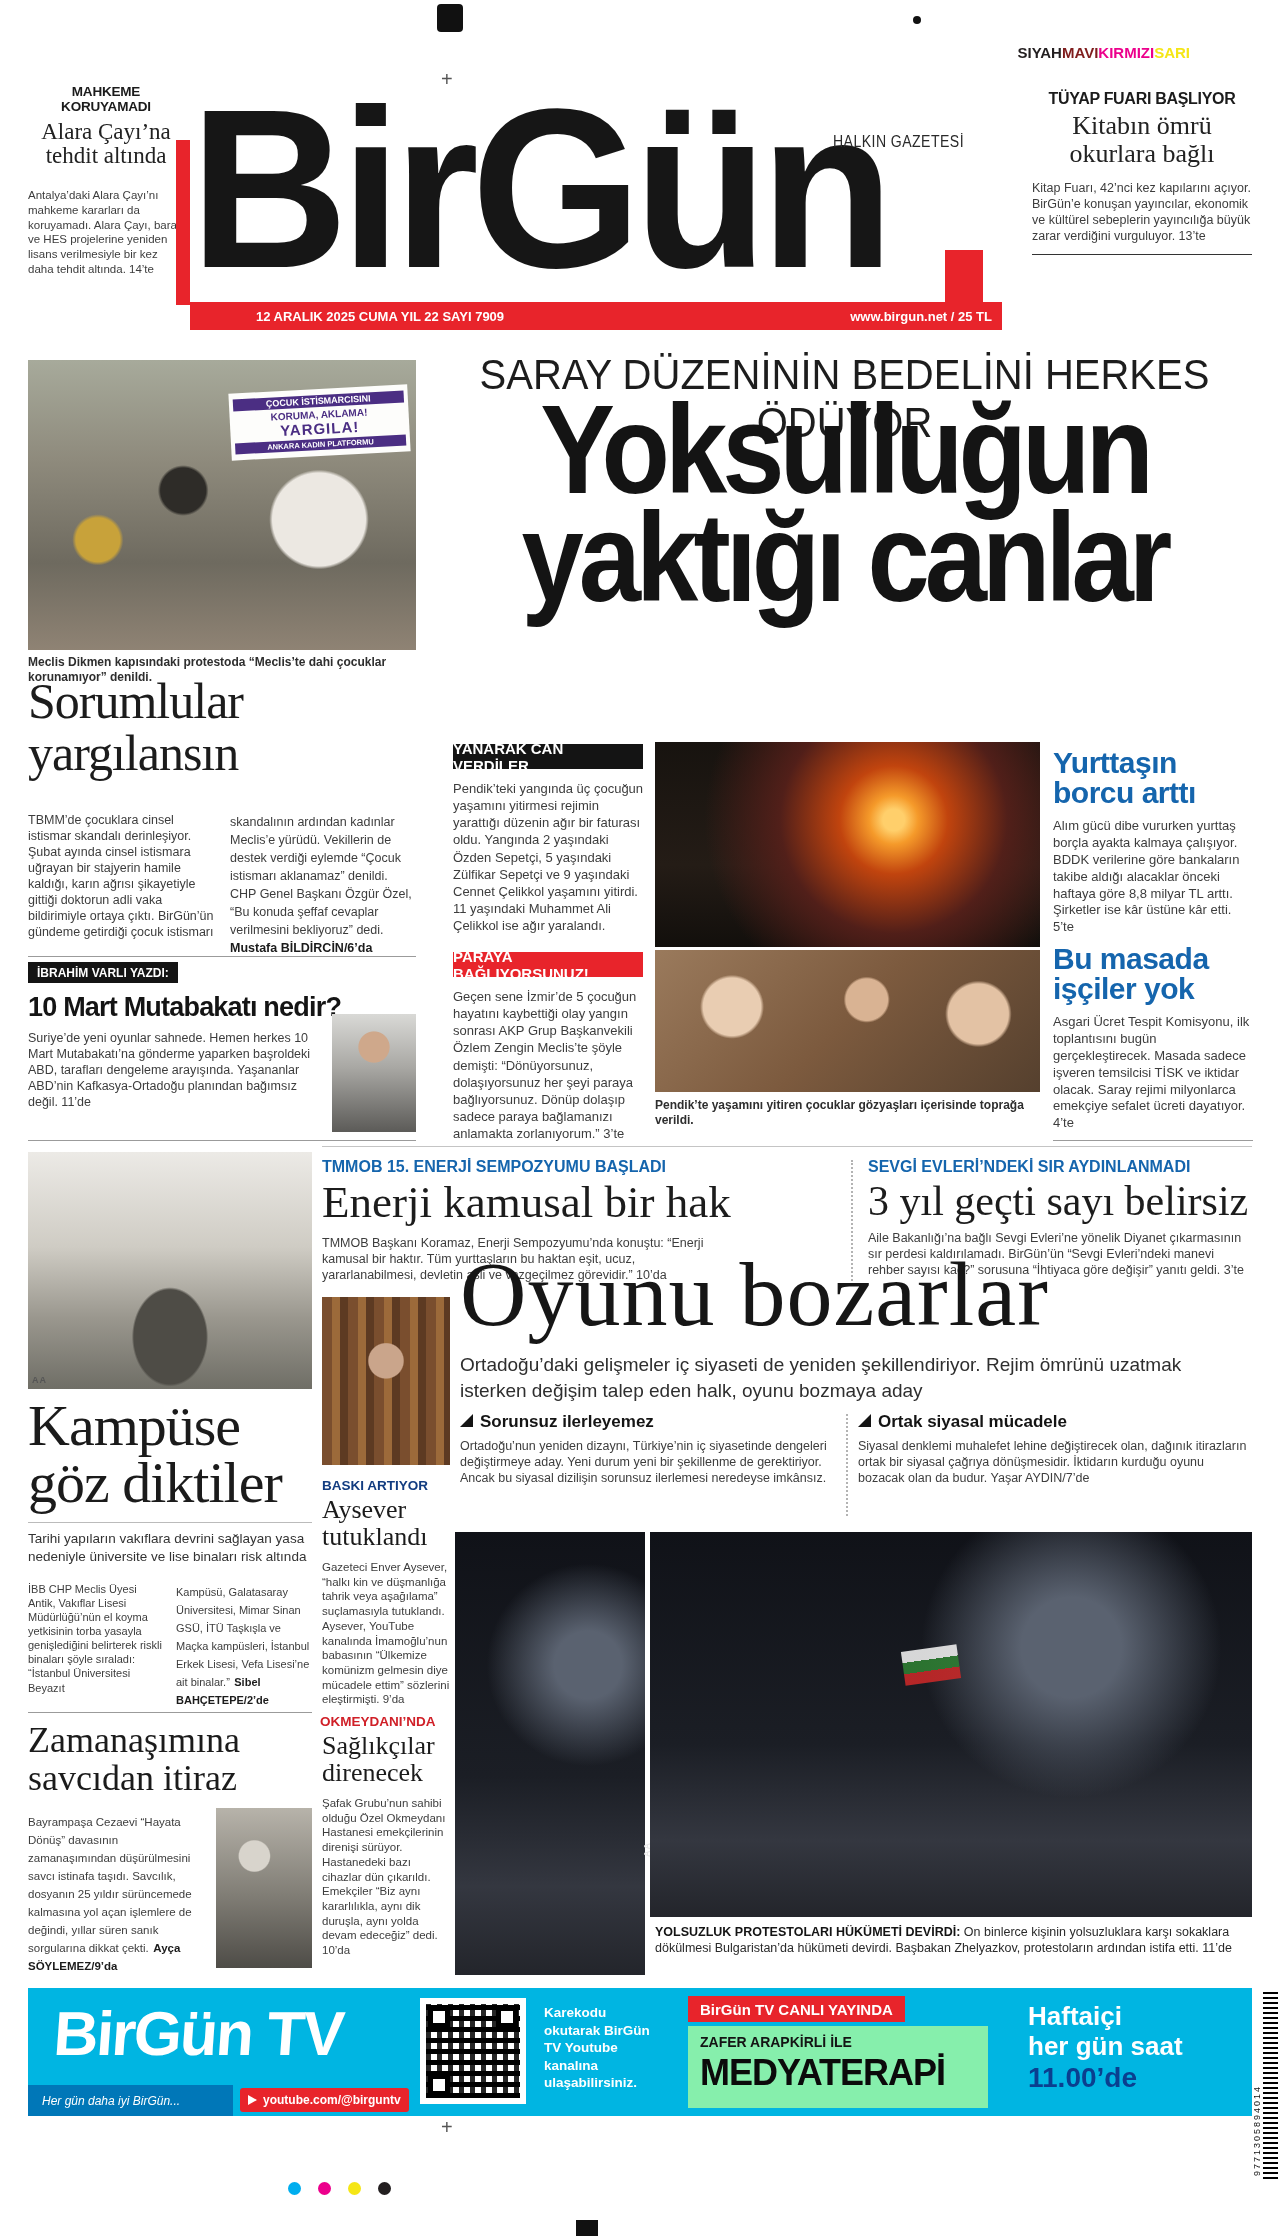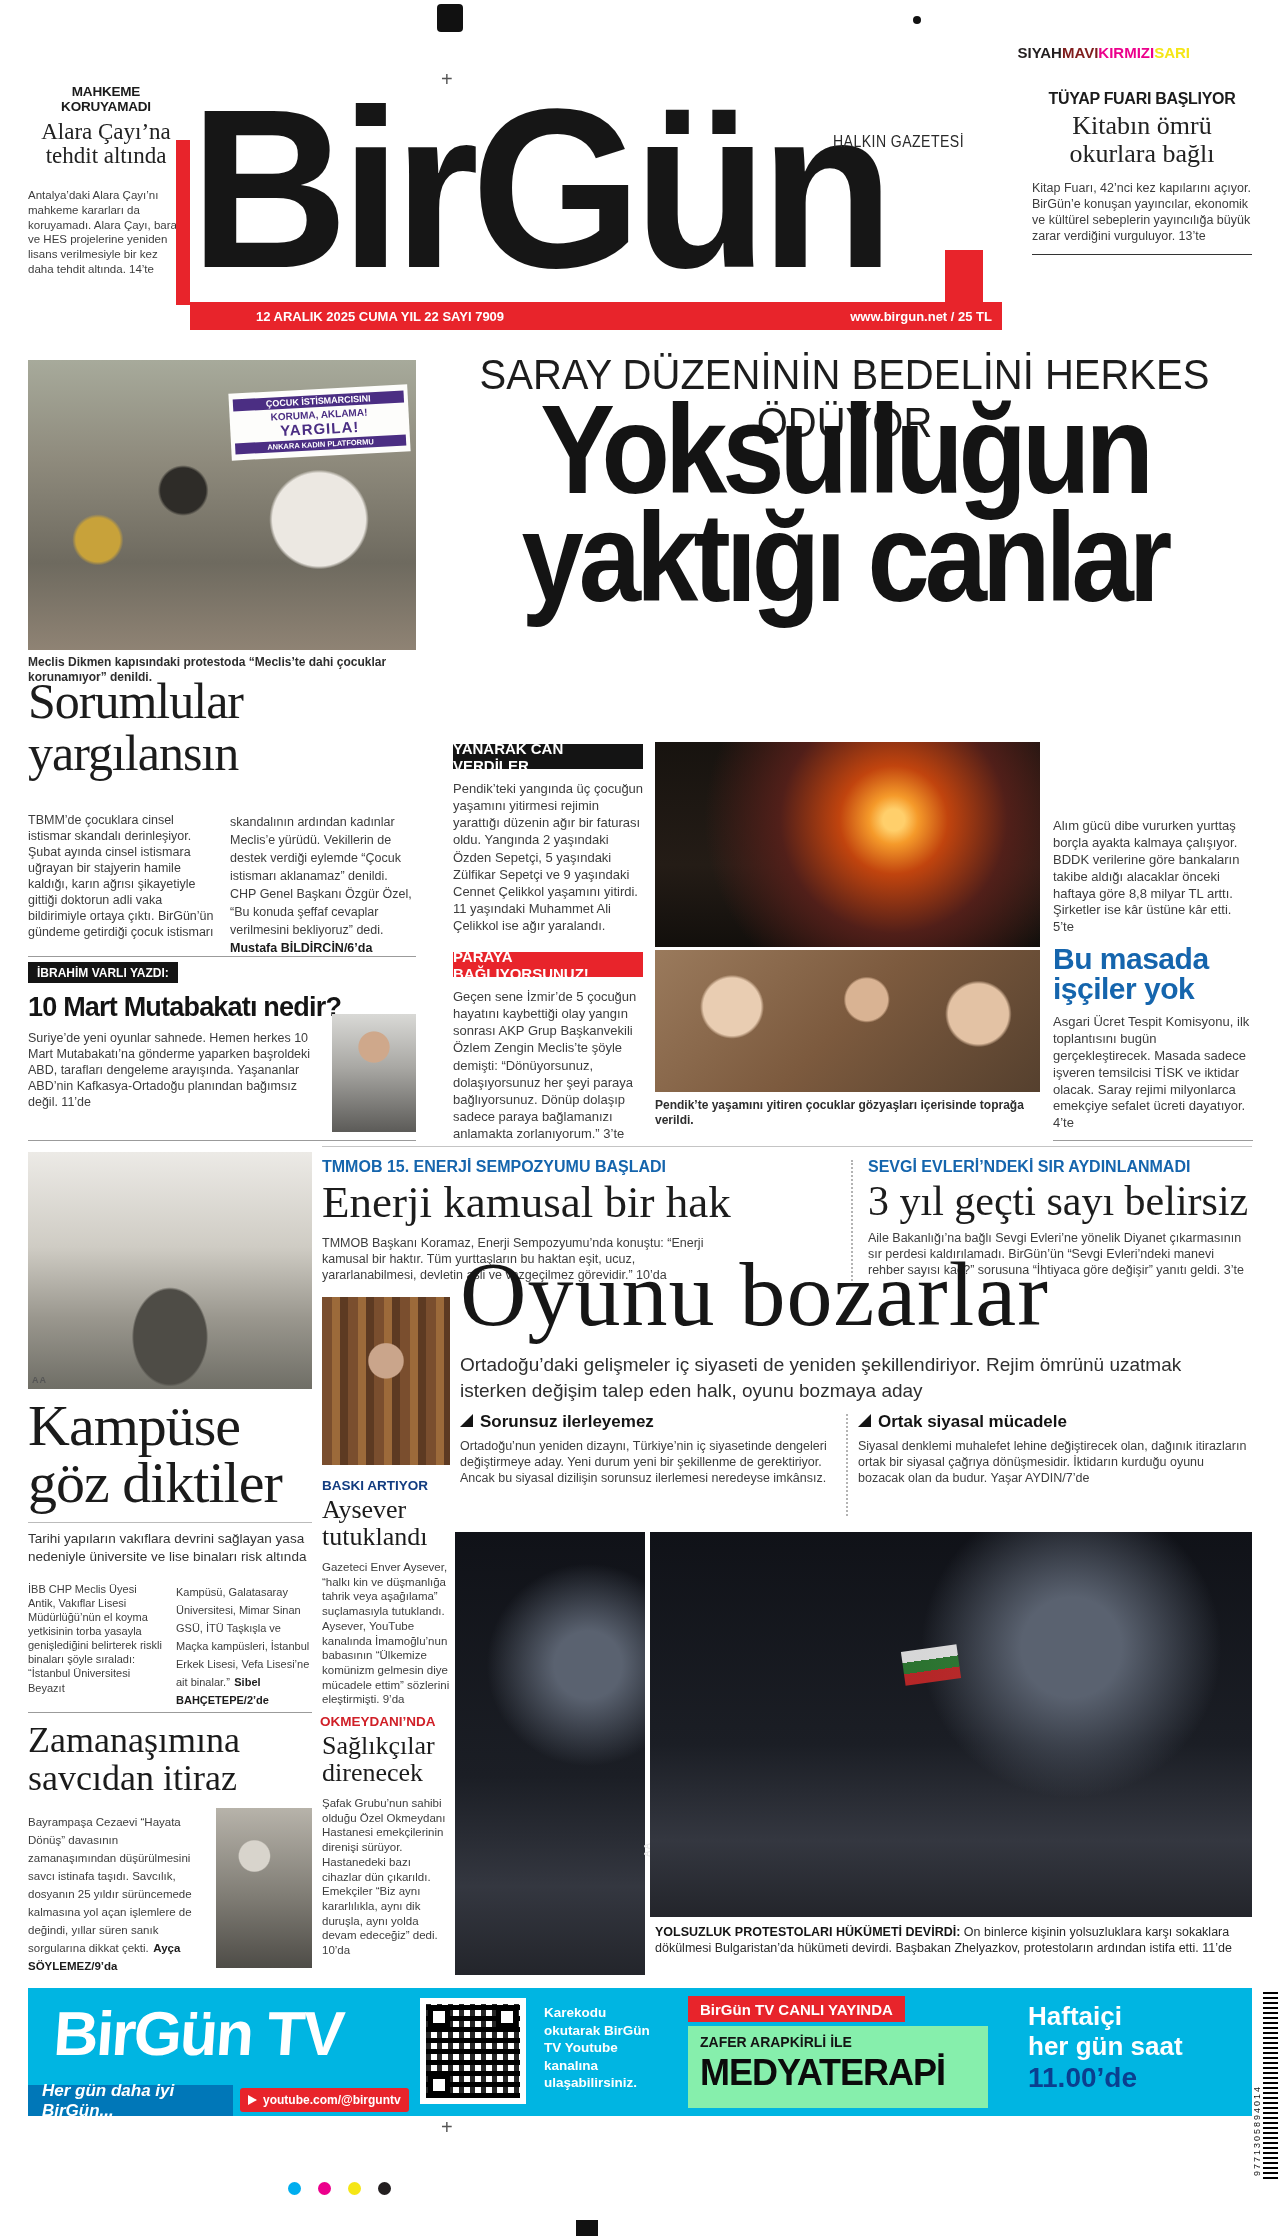--- a/index.html
+++ b/index.html
@@ -135,20 +135,21 @@
   <div class="abs body-txt" style="left:453px;top:780px;width:192px;font-size:13px;line-height:1.32;">Pendik’teki yangında üç çocuğun yaşamını yitirmesi rejimin yarattığı düzenin ağır bir faturası oldu. Yangında 2 yaşındaki Özden Sepetçi, 5 yaşındaki Zülfikar Sepetçi ve 9 yaşındaki Cennet Çelikkol yaşamını yitirdi. 11 yaşındaki Muhammet Ali Çelikkol ise ağır yaralandı.</div>
   <div class="abs badge badge-red" style="left:453px;top:952px;width:190px;height:25px;font-size:15px;">
     <span>PARAYA BAĞLIYORSUNUZ!</span>
   </div>
   <div class="abs body-txt" style="left:453px;top:988px;width:192px;font-size:13px;line-height:1.32;">Geçen sene İzmir’de 5 çocuğun hayatını kaybettiği olay yangın sonrası AKP Grup Başkanvekili Özlem Zengin Meclis’te şöyle demişti: “Dönüyorsunuz, dolaşıyorsunuz her şeyi paraya bağlıyorsunuz. Dönüp dolaşıp sadece paraya bağlamanızı anlamakta zorlanıyorum.” 3’te</div>
 
   <div class="abs ph ph-fire" style="left:655px;top:742px;width:385px;height:205px;"></div>
   <div class="abs ph ph-kids" style="left:655px;top:950px;width:385px;height:142px;"></div>
   <div class="abs cap" style="left:655px;top:1098px;width:385px;">Pendik’te yaşamını yitiren çocuklar gözyaşları içerisinde toprağa verildi.</div>
 
+  <div class="abs blue-head" style="left:1053px;top:748px;width:200px;font-size:30px;">Yurttaşın borcu arttı</div>
   <div class="abs body-txt" style="left:1053px;top:818px;width:200px;font-size:13px;line-height:1.3;">Alım gücü dibe vururken yurttaş borçla ayakta kalmaya çalışıyor. BDDK verilerine göre bankaların takibe aldığı alacaklar önceki haftaya göre 8,8 milyar TL arttı. Şirketler ise kâr üstüne kâr etti. 5’te</div>
   <div class="abs blue-head" style="left:1053px;top:944px;width:200px;font-size:30px;">Bu masada işçiler yok</div>
   <div class="abs body-txt" style="left:1053px;top:1014px;width:200px;font-size:13px;line-height:1.3;">Asgari Ücret Tespit Komisyonu, ilk toplantısını bugün gerçekleştirecek. Masada sadece işveren temsilcisi TİSK ve iktidar olacak. Saray rejimi milyonlarca emekçiye sefalet ücreti dayatıyor. 4’te</div>
   <div class="abs rule" style="left:1053px;top:1140px;width:200px;"></div>
 
   <div class="abs rule" style="left:322px;top:1146px;width:930px;border-color:#c4c4c4;"></div>
   <div class="abs" style="left:322px;top:1158px;width:505px;">
     <div class="kick-blue" style="font-size:16px;">TMMOB 15. ENERJİ SEMPOZYUMU BAŞLADI</div>
     <div class="serif" style="font-size:45px;line-height:1.0;margin-top:4px;color:#1c1c1c;">Enerji kamusal bir hak</div>
     <div class="body-txt" style="font-size:12.5px;margin-top:10px;width:390px;">TMMOB Başkanı Koramaz, Enerji Sempozyumu’nda konuştu: “Enerji kamusal bir haktır. Tüm yurttaşların bu haktan eşit, ucuz, yararlanabilmesi, devletin asli ve vazgeçilmez görevidir.” 10’da</div>
@@ -208,21 +209,21 @@
     <div class="abs" style="left:42%;top:30%;width:56px;height:34px;background:linear-gradient(180deg,#ececec 0 33%,#2e7d32 33% 66%,#c62828 66%);transform:rotate(-8deg);opacity:.9;"></div>
   </div>
   <div class="abs" style="left:655px;top:1924px;width:597px;font-size:12.5px;line-height:1.3;color:#2a2a2a;">
     <span style="font-weight:700;color:#141414;">YOLSUZLUK PROTESTOLARI HÜKÜMETİ DEVİRDİ:</span>
     <span>On binlerce kişinin yolsuzluklara karşı sokaklara dökülmesi Bulgaristan’da hükümeti devirdi. Başbakan Zhelyazkov, protestoların ardından istifa etti. 11’de</span>
   </div>
 
   <div class="abs" style="left:28px;top:1988px;width:1224px;height:128px;background:#00b5e2;">
     <div class="abs" style="left:26px;top:10px;font-size:62px;font-weight:700;letter-spacing:-2px;color:#fff;transform:skewX(-4deg);">BirGün TV</div>
     <div class="abs" style="left:0;top:97px;width:205px;height:31px;background:#0077b8;display:flex;align-items:center;padding-left:14px;box-sizing:border-box;">
-      <span style="color:#fff;font-size:17px;font-style:italic;font-weight:700;">Her gün daha iyi BirGün...</span>
+      <span style="color:#fff;font-size:12px;font-style:italic;font-weight:400;">Her gün daha iyi BirGün...</span>
     </div>
     <div class="abs ytchip" style="left:212px;top:100px;">
       <span class="ytplay"></span>
       <span>youtube.com/@birguntv</span>
     </div>
     <div class="abs qr" style="left:392px;top:10px;width:106px;height:106px;background-color:#fff;border:6px solid #fff;box-sizing:border-box;">
       <span class="qr-eye" style="left:2px;top:2px;"></span>
       <span class="qr-eye" style="right:2px;top:2px;"></span>
       <span class="qr-eye" style="left:2px;bottom:2px;"></span>
     </div>

